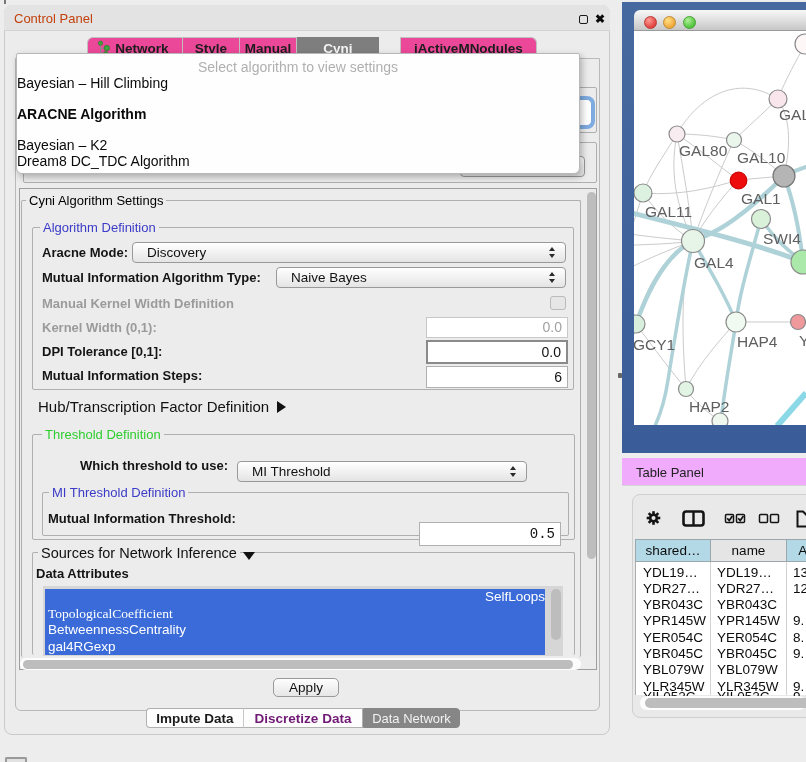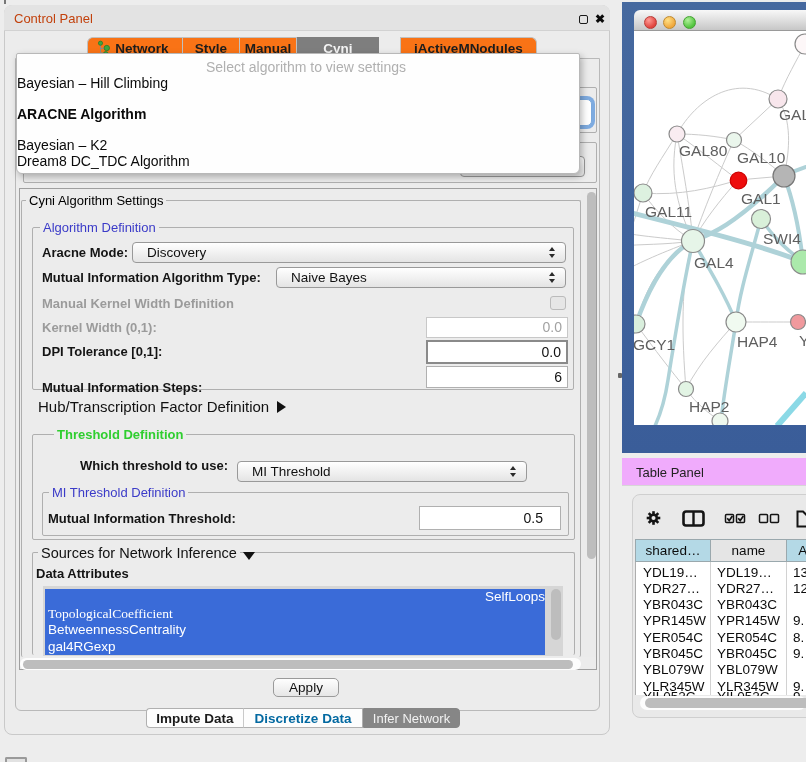--- a/index.html
+++ b/index.html
@@ -5,21 +5,21 @@
   html,body{margin:0;padding:0;}
   body{width:806px;height:762px;background:#ededed;font-family:"Liberation Sans",sans-serif;position:relative;overflow:hidden;}
   .abs{position:absolute;}
   
   .cpwin{left:4px;top:5px;width:606px;height:730px;background:#ececec;border:1px solid #c9c9c9;border-radius:8px;box-sizing:border-box;}
   .cptitle{left:4px;top:5px;width:606px;height:26px;background:#e3e3e3;border-bottom:1px solid #d2d2d2;border-radius:8px 8px 0 0;box-sizing:border-box;}
   .cptitle .t{position:absolute;left:10px;top:6px;font-size:13px;color:#c2410c;}
   .icoFloat{left:579px;top:15px;width:7px;height:7px;border:1.6px solid #1a1a1a;border-radius:2px;}
   .icoClose{left:595px;top:12px;font-size:12px;font-weight:bold;color:#0a0a0a;}
   
-  .tab{position:absolute;top:37px;height:21px;box-sizing:border-box;background:#f97316;border:1px solid #c0c0c0;border-bottom:none;font-size:13.5px;font-weight:bold;color:#1d1d1d;text-align:center;line-height:21px;}
+  .tab{position:absolute;top:37px;height:21px;box-sizing:border-box;background:#ec4899;border:1px solid #c0c0c0;border-bottom:none;font-size:13.5px;font-weight:bold;color:#1d1d1d;text-align:center;line-height:21px;}
   .tabsel{background:#7e7e7e;color:#f4f4f4;border-color:#7e7e7e;}
   
   .inner{left:15px;top:58px;width:585px;height:653px;border:1px solid #b9b9b9;border-radius:0 0 6px 6px;background:#ececec;box-sizing:border-box;}
   
   .grp{position:absolute;border:1px solid #afafaf;border-radius:2px;}
   .gtitle{position:absolute;top:-8px;background:#ececec;padding:0 3px;font-size:13px;line-height:16px;white-space:nowrap;}
   .blue{color:#3b3bc8;}
   .green{color:#2fce2f;}
   .lbl{position:absolute;font-size:13px;font-weight:bold;color:#141414;white-space:nowrap;}
   .dis{color:#9b9b9b;}
@@ -30,21 +30,21 @@
   .spin .d{position:absolute;left:0;bottom:4px;width:0;height:0;border-left:3.2px solid transparent;border-right:3.2px solid transparent;border-top:4.2px solid #2a2a2a;}
   .fld{position:absolute;background:#fff;border:1px solid #b0b0b0;box-sizing:border-box;text-align:right;font-size:14px;color:#111;}
   
   .vthumb{position:absolute;background:#bdbdbd;border-radius:6px;}
   
   .listrow{position:absolute;left:45px;width:497px;height:16.5px;background:#3a6bd8;color:#fff;font-size:13.5px;line-height:16.5px;padding-left:3px;}
   
   .seg{position:absolute;font-size:13px;font-weight:bold;line-height:19px;text-align:center;box-sizing:border-box;}
   
   .popup{left:16px;top:53px;width:564px;height:121px;background:#fefefe;border:1px solid #b8b8b8;border-radius:2px 2px 6px 6px;box-shadow:2px 3px 7px rgba(0,0,0,0.28);box-sizing:border-box;z-index:50;}
-  .popup .hint{position:absolute;left:0;width:100%;top:5px;text-align:center;color:#b0b0b0;font-size:14px;padding-left:8px;}
+  .popup .hint{position:absolute;left:0;width:100%;top:5px;text-align:center;color:#b0b0b0;font-size:14px;}
   .pi{position:absolute;left:0px;font-size:14px;line-height:16px;color:#0a0a0a;white-space:nowrap;}
   
   .netframe{left:622px;top:2px;width:184px;height:451px;background:linear-gradient(#46699f,#3a5d99);}
   .macbar{left:634px;top:10px;width:172px;height:21px;background:linear-gradient(#f8f8f8,#c7c7c7);border-radius:6px 0 0 0;border-bottom:1px solid #9a9a9a;box-sizing:border-box;}
   .light{position:absolute;top:16px;width:11px;height:11px;border-radius:50%;}
   .canvas{left:634px;top:31px;width:172px;height:394px;background:#fff;overflow:hidden;}
   .tpbar{left:622px;top:458px;width:184px;height:28px;background:#f0abfc;border-bottom:1px solid #d6d6d6;box-sizing:border-box;}
   .tpbox{left:632px;top:494px;width:190px;height:224px;background:#e9e9e9;border:1px solid #cfcfcf;border-radius:8px;box-sizing:border-box;}
   .cell{position:absolute;box-sizing:border-box;font-size:13.5px;color:#0c0c0c;}
 </style>
@@ -108,43 +108,43 @@
       <span class="u"></span>
       <span class="d"></span>
     </span>
   </div>
 <div class="lbl dis" style="left:42px;top:296px;">Manual Kernel Width Definition</div>
 <div class="abs" style="left:550px;top:296px;width:14px;height:12px;background:#e6e6e6;border:1px solid #bbb;border-radius:3px;"></div>
 <div class="lbl dis" style="left:42px;top:320px;">Kernel Width (0,1):</div>
 <div class="fld" style="left:426px;top:317px;width:142px;height:21px;border-color:#c8c8c8;color:#a2a2a2;line-height:19px;padding-right:5px;">0.0</div>
 <div class="lbl" style="left:42px;top:344px;">DPI Tolerance [0,1]:</div>
 <div class="fld" style="left:426px;top:340px;width:142px;height:24px;border:2px solid #8a8a8a;line-height:20px;padding-right:5px;">0.0</div>
-<div class="lbl" style="left:42px;top:380px;">Mutual Information Steps:</div>
+<div class="lbl" style="left:42px;top:368px;">Mutual Information Steps:</div>
 <div class="fld" style="left:426px;top:366px;width:142px;height:22px;line-height:20px;padding-right:5px;">6</div>
 
 <div class="abs" style="left:38px;top:398px;font-size:15px;line-height:17px;color:#111;">Hub/Transcription Factor Definition</div>
 <div class="abs" style="left:277px;top:401px;width:0;height:0;border-top:6px solid transparent;border-bottom:6px solid transparent;border-left:9px solid #111;"></div>
 
 <div class="grp" style="left:32px;top:434px;width:541px;height:104px;">
-  <span class="gtitle green" style="left:21px;font-weight:bold;">Threshold Definition</span>
+  <span class="gtitle green" style="left:9px;">Threshold Definition</span>
 </div>
 <div class="lbl" style="left:80px;top:458px;">Which threshold to use:</div>
 <div class="combo" style="left:237px;top:461px;width:290px;height:21px;">
     <span class="ct">MI Threshold</span>
     <span class="spin">
       <span class="u"></span>
       <span class="d"></span>
     </span>
   </div>
 
 <div class="grp" style="left:42px;top:492px;width:525px;height:42px;">
   <span class="gtitle blue" style="left:6px;">MI Threshold Definition</span>
 </div>
 <div class="lbl" style="left:48px;top:511px;">Mutual Information Threshold:</div>
-<div class="fld" style="left:419px;top:506px;width:142px;height:24px;line-height:22px;padding-right:17px;">0.5</div>
+<div class="fld" style="left:419px;top:522px;width:142px;height:24px;line-height:22px;padding-right:5px;font-family:Liberation Mono, monospace;">0.5</div>
 
 <div class="grp" style="left:32px;top:552px;width:541px;height:102px;border-bottom:none;">
   <span class="gtitle" style="left:5px;color:#111;font-size:14.5px;">Sources for Network Inference</span>
 </div>
 <div class="abs" style="left:243px;top:552px;width:0;height:0;border-left:6.5px solid transparent;border-right:6.5px solid transparent;border-top:8px solid #111;z-index:5;"></div>
 <div class="lbl" style="left:36px;top:566px;">Data Attributes</div>
 <div class="abs" style="left:43px;top:586px;width:520px;height:70px;background:#d6d6d6;"></div>
 <div class="listrow" style="top:589px;text-align:right;">SelfLoops</div>
 <div class="listrow" style="top:605.5px;font-family:Liberation Serif, serif;">TopologicalCoefficient</div>
 <div class="listrow" style="top:622px;">BetweennessCentrality</div>
@@ -152,22 +152,22 @@
 <div class="vthumb" style="left:551px;top:589px;width:10px;height:51px;"></div>
 
 <div class="abs" style="left:581px;top:189px;width:15px;height:468px;background:#ebebeb;"></div>
 <div class="vthumb" style="left:586.5px;top:192px;width:9.5px;height:367px;"></div>
 <div class="abs" style="left:20px;top:658px;width:561px;height:12px;background:#fdfdfd;border-radius:6px;"></div>
 <div class="vthumb" style="left:23px;top:660px;width:550px;height:9px;"></div>
 
 <div class="abs" style="left:273px;top:678px;width:64px;height:17px;background:linear-gradient(#fefefe,#e6e6e6);border:1px solid #9a9a9a;border-radius:5px;font-size:13.5px;color:#111;text-align:center;line-height:17px;">Apply</div>
 
 <div class="seg" style="left:146px;top:708px;width:97px;background:#fdfdfd;border:1px solid #b0b0b0;border-right:none;border-radius:4px 0 0 4px;color:#1b1b1b;height:20px;line-height:20px;font-size:13.5px;">Impute Data</div>
-<div class="seg" style="left:243px;top:708px;width:120px;background:#fdfdfd;border:1px solid #b0b0b0;border-left:1px solid #c9c9c9;color:#0369a1;height:20px;line-height:20px;font-size:13.5px;">Discretize Data</div>
-<div class="seg" style="left:363px;top:708px;width:97px;background:#868686;border:1px solid #868686;border-radius:0 4px 4px 0;color:#f2f2f2;height:20px;line-height:20px;font-size:13px;font-weight:normal;">Infer Network</div>
+<div class="seg" style="left:243px;top:708px;width:120px;background:#fdfdfd;border:1px solid #b0b0b0;border-left:1px solid #c9c9c9;color:#701a75;height:20px;line-height:20px;font-size:13.5px;">Discretize Data</div>
+<div class="seg" style="left:363px;top:708px;width:97px;background:#868686;border:1px solid #868686;border-radius:0 4px 4px 0;color:#f2f2f2;height:20px;line-height:20px;font-size:13px;font-weight:normal;">Data Network</div>
 
 <div class="abs popup">
   <div class="hint">Select algorithm to view settings</div>
   <div class="pi" style="top:21px;">Bayesian – Hill Climbing</div>
   <div class="pi" style="top:52px;font-weight:bold;">ARACNE Algorithm</div>
   <div class="pi" style="top:83px;">Bayesian – K2</div>
   <div class="pi" style="top:99px;">Dream8 DC_TDC Algorithm</div>
 </div>
 
 <div class="abs" style="left:618px;top:373px;width:4px;height:5px;background:#666;border-radius:1px;"></div>

